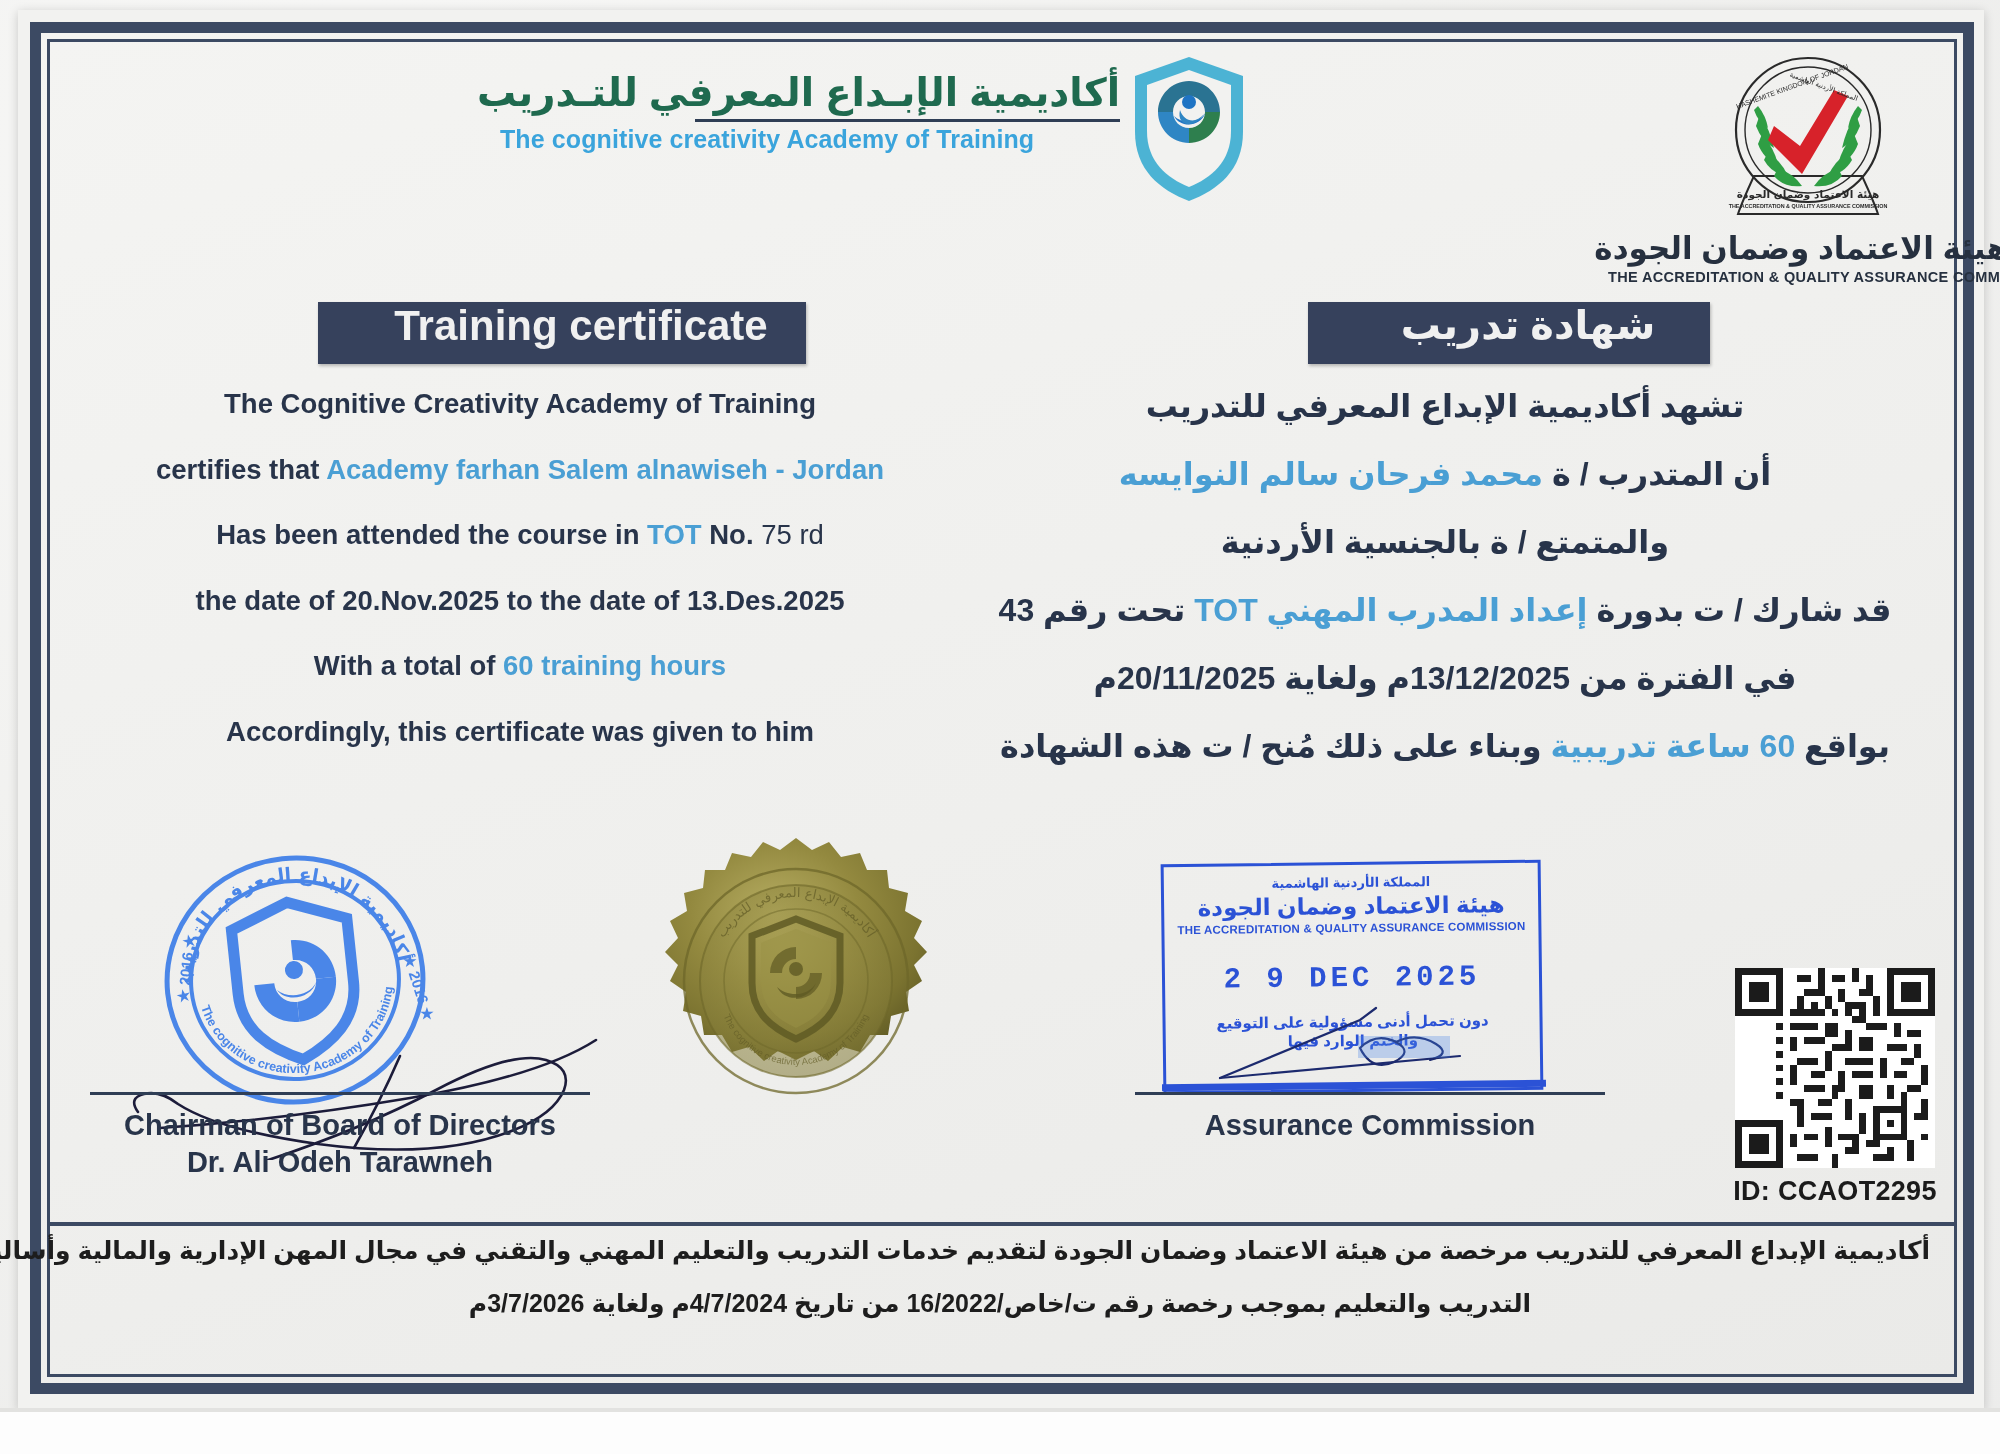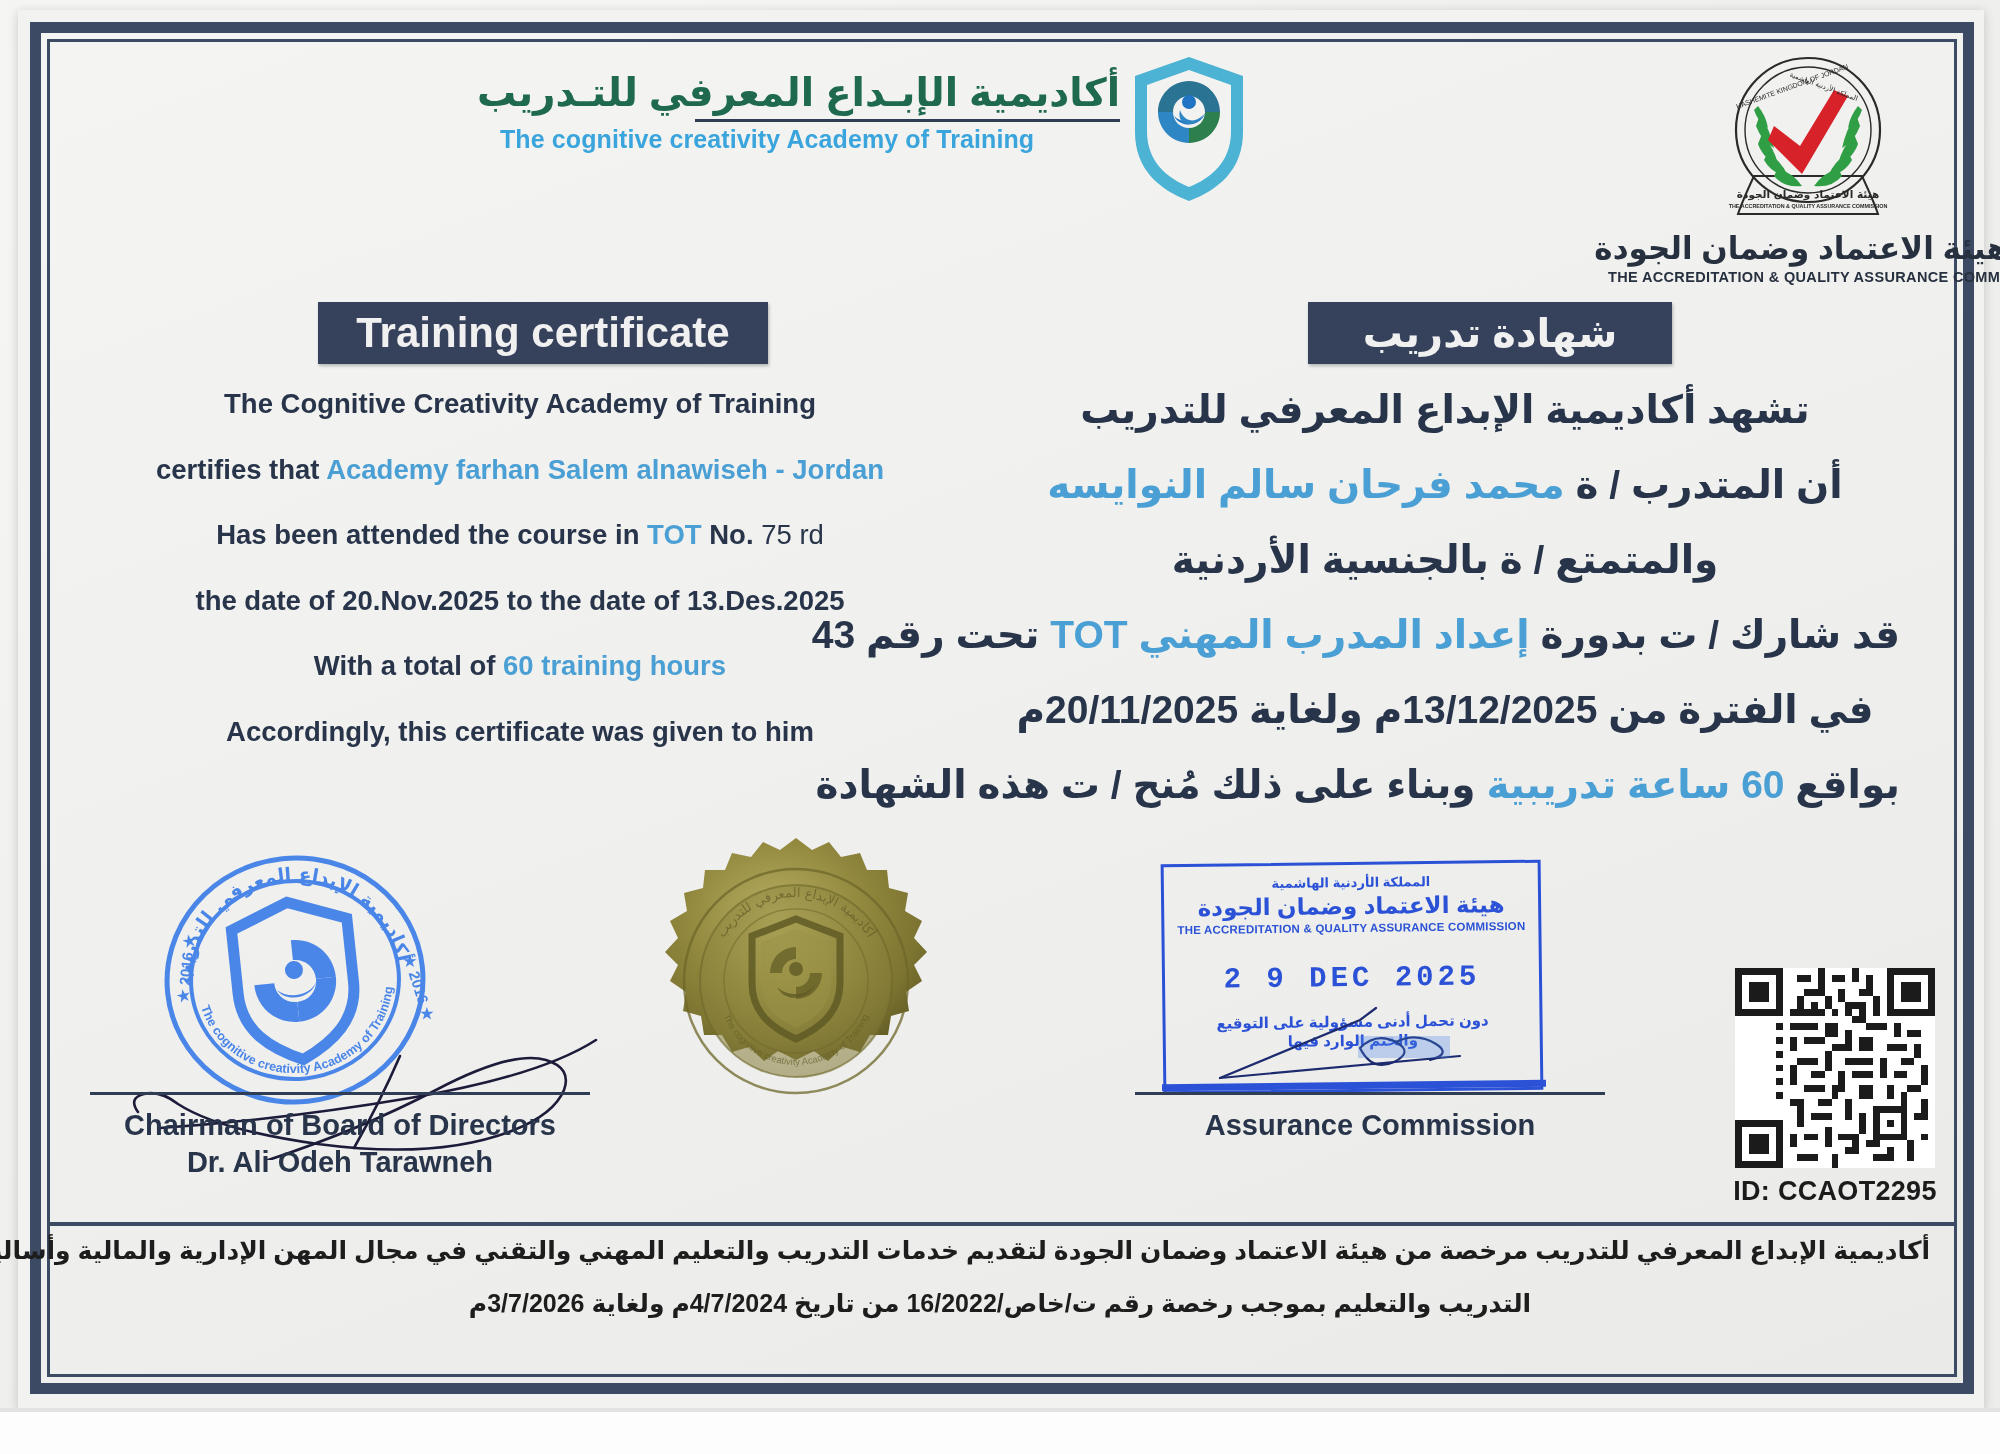--- a/index.html
+++ b/index.html
@@ -62,40 +62,41 @@
     letter-spacing:1px;margin-top:2px;white-space:nowrap;
   }
   .aqac-en{
     font-size:14.5px;font-weight:700;color:#26303f;letter-spacing:.35px;
     margin-top:2px;white-space:nowrap;
   }
 
   
   .ribbon{
     position:absolute;background:#36415c;color:#f0f0f0;
-    display:flex;align-items:center;justify-content:center;
+    display:flex;justify-content:center;
     box-shadow:1px 2px 3px rgba(0,0,0,.25);
+    padding-left:38px;
   }
   .ribbon-en{left:318px;top:302px;width:450px;height:62px;font-size:42px;font-weight:700;}
   .ribbon-ar{left:1308px;top:302px;width:364px;height:62px;font-size:40px;font-weight:700;direction:rtl;}
 
   
   .col-en{
     position:absolute;left:80px;top:390px;width:880px;text-align:center;
     color:#28344a;
   }
   .col-en .line{font-size:27.5px;font-weight:700;line-height:1.0;margin-bottom:38px;white-space:nowrap;}
   .col-en .thin{font-weight:500;}
   .hl{color:#4a9fd4;}
 
   .col-ar{
     position:absolute;left:990px;top:390px;width:910px;text-align:center;
     color:#28344a;direction:rtl;
   }
-  .col-ar .line{font-size:39px;font-weight:700;line-height:1.0;margin-bottom:36px;white-space:nowrap;}
+  .col-ar .line{font-size:32px;font-weight:700;line-height:1.0;margin-bottom:36px;white-space:nowrap;}
 
   
   .shield-svg{display:block}
 
   
   .sig-left{
     position:absolute;left:90px;top:1092px;width:500px;text-align:center;
   }
   .sig-rule{height:3px;background:#2f3e55;width:500px;}
   .sig-name{

